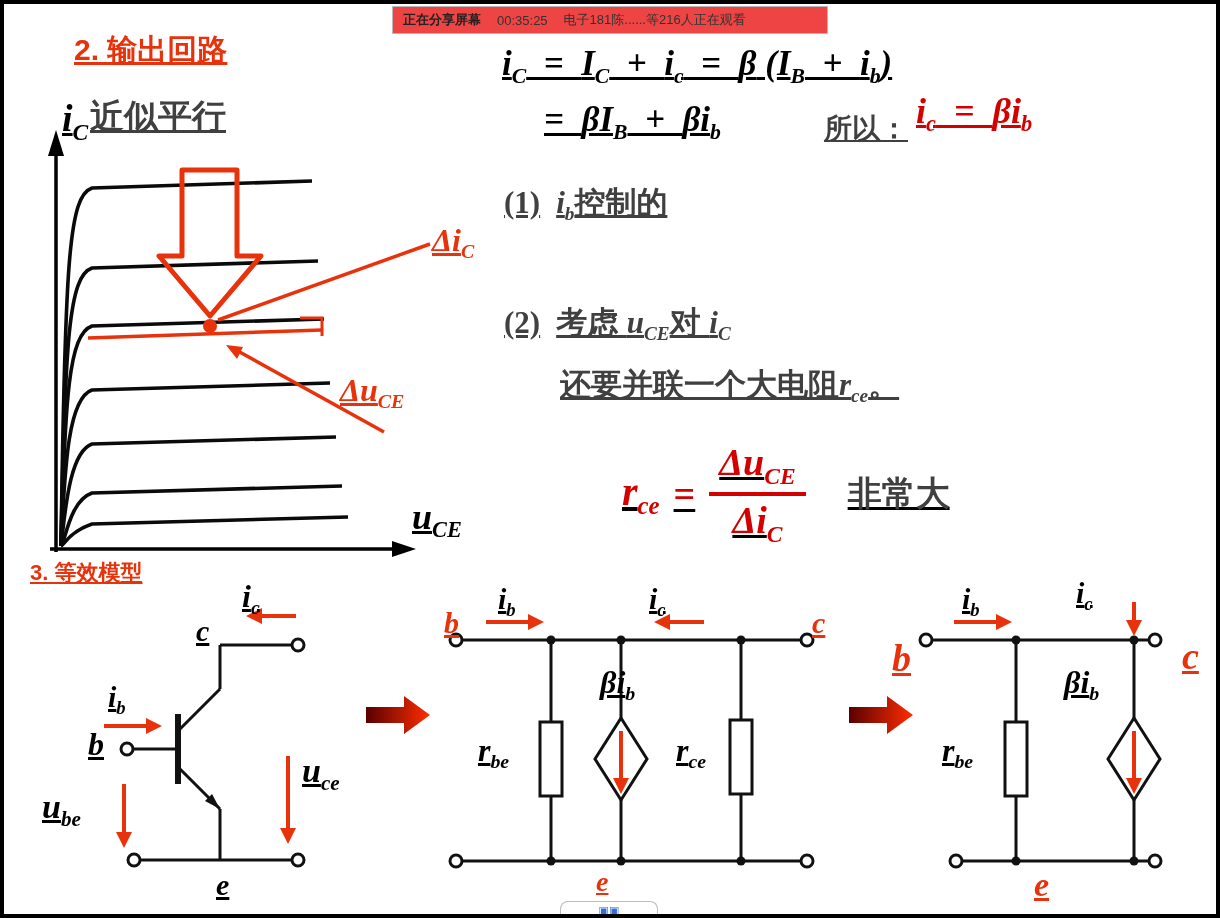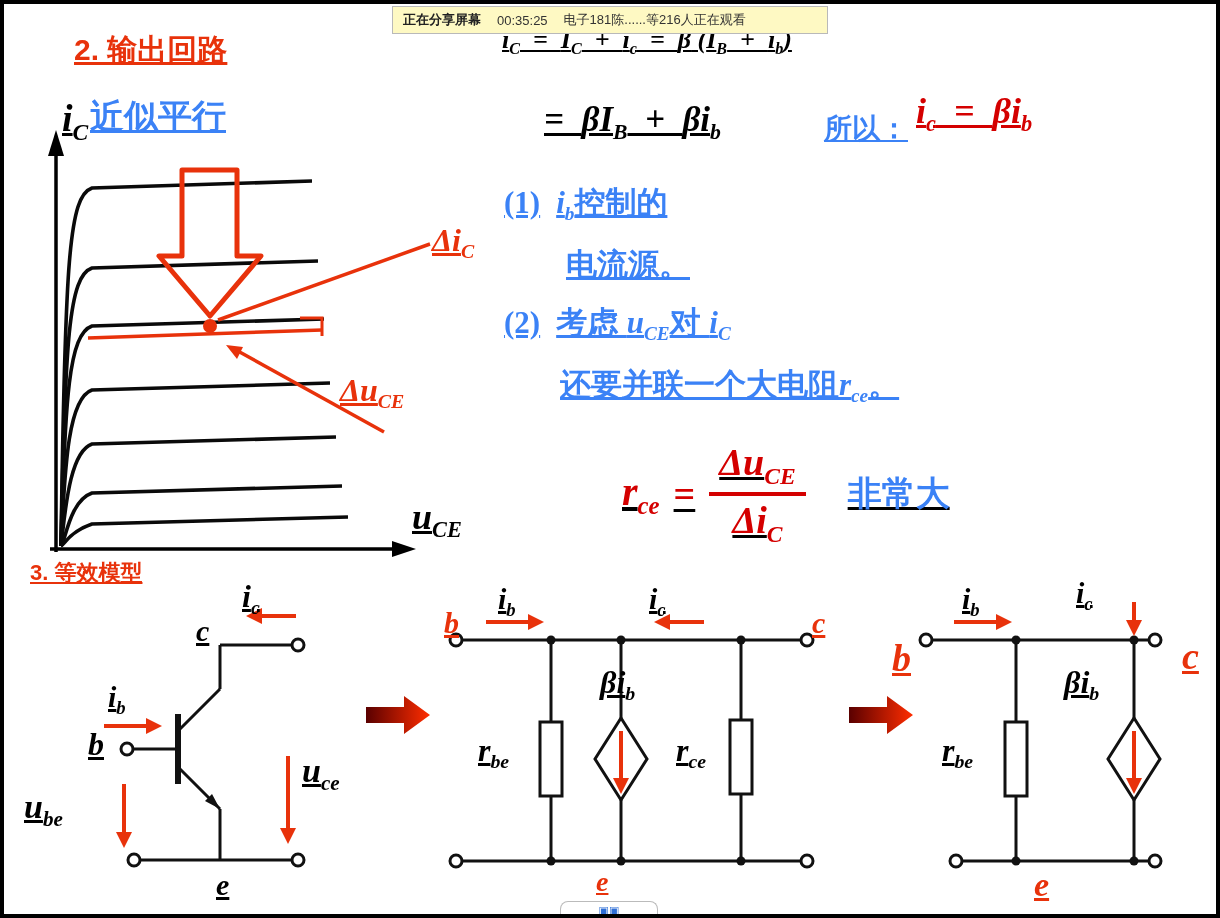--- a/index.html
+++ b/index.html
@@ -2,23 +2,23 @@
 <html><head>
 <meta charset="utf-8">
 <style>
   html,body{margin:0;padding:0;background:#000;}
   .frame{position:relative;width:1212px;height:910px;border:4px solid #000;background:#fff;overflow:hidden;
          font-family:"Liberation Sans",sans-serif;}
   .abs{position:absolute;text-decoration:underline;}
   .math{font-family:"Liberation Serif",serif;font-style:italic;font-weight:bold;white-space:pre;}
   .math sub{font-size:0.62em;font-style:italic;}
   .cjk{font-family:"Liberation Sans",sans-serif;font-weight:bold;white-space:pre;}
-  .red{color:#e8320b;} .crimson{color:#d40000;} .blue{color:#3b82f6;} .black{color:#000;}
+  .red{color:#e8320b;} .crimson{color:#d40000;} .blue{color:#404040;} .black{color:#000;}
   .row{display:flex;align-items:baseline;}
-  .sharebar{position:absolute;left:388px;top:2px;width:436px;height:28px;background:#fef9c3;
+  .sharebar{position:absolute;left:388px;top:2px;width:436px;height:28px;background:#ef4444;
             border:1px solid #b9b9b9;display:flex;align-items:center;gap:16px;padding:0 10px;
             box-sizing:border-box;font-size:13px;color:#333;}
   .sharebar .status{font-weight:bold;color:#222;}
   .bottomtab{position:absolute;left:556px;top:897px;width:96px;height:17px;background:#fff;
              border:1px solid #bbb;border-bottom:none;border-radius:8px 8px 0 0;display:flex;
              align-items:center;justify-content:center;font-size:11px;color:#2f6fd6;}
   svg{position:absolute;left:0;top:0;}
   .fracbox{display:flex;align-items:center;gap:14px;}
   .frac{display:flex;flex-direction:column;align-items:center;}
   .frac .num{border-bottom:4px solid #d40000;padding:0 10px 2px 10px;}
@@ -165,31 +165,30 @@
   </svg>
 
   <div class="abs red cjk" style="left:70px;top:26px;font-size:30px;">2. 输出回路</div>
   <div class="abs blue cjk" style="left:86px;top:90px;font-size:34px;">近似平行</div>
 
   <div class="abs math black" style="left:58px;top:92px;font-size:38px;"><span>i</span><sub>C</sub></div>
   <div class="abs math black" style="left:408px;top:492px;font-size:36px;"><span>u</span><sub>CE</sub></div>
   <div class="abs math red" style="left:428px;top:218px;font-size:32px;"><span>Δi</span><sub>C</sub></div>
   <div class="abs math red" style="left:336px;top:368px;font-size:32px;"><span>Δu</span><sub>CE</sub></div>
 
-  <div class="abs math black" style="left:498px;top:21px;font-size:26px;"><span>i</span><sub>C</sub><span>  =  </span><span>I</span><sub>C</sub><span>  +  </span><span>i</span><sub>c</sub><span>  =  </span><span>β</span><span> (</span><span>I</span><sub>B</sub><span>  +  </span><span>i</span><sub>b</sub><span>)</span></div>
+  <div class="abs math black" style="left:498px;top:40px;font-size:35px;"><span>i</span><sub>C</sub><span>  =  </span><span>I</span><sub>C</sub><span>  +  </span><span>i</span><sub>c</sub><span>  =  </span><span>β</span><span> (</span><span>I</span><sub>B</sub><span>  +  </span><span>i</span><sub>b</sub><span>)</span></div>
   <div class="abs math black" style="left:540px;top:96px;font-size:35px;"><span>=  </span><span>βI</span><sub>B</sub><span>  +  </span><span>βi</span><sub>b</sub></div>
   <div class="abs blue cjk" style="left:800px;top:106px;font-size:28px;margin-left:20px;">所以：</div>
   <div class="abs math crimson" style="left:912px;top:86px;font-size:36px;"><span>i</span><sub>c</sub><span>  =  </span><span>βi</span><sub>b</sub></div>
 
   <div class="abs row blue" style="left:500px;top:178px;font-size:31px;">
     <span class="math" style="margin-right:16px;font-style:normal;">(1)</span>
     <span class="math"><span>i</span><sub>b</sub></span>
     <span class="cjk">控制的</span>
   </div>
-  <div class="abs blue cjk" style="left:562px;top:240px;font-size:31px;">电流源。</div>
 
   <div class="abs row blue" style="left:500px;top:298px;font-size:31px;">
     <span class="math" style="margin-right:16px;font-style:normal;">(2)</span>
     <span class="cjk">考虑 </span>
     <span class="math"><span>u</span><sub>CE</sub></span>
     <span class="cjk">对 </span>
     <span class="math"><span>i</span><sub>C</sub></span>
   </div>
   <div class="abs row blue" style="left:556px;top:360px;font-size:31px;text-align:right;">
     <span class="cjk">还要并联一个大电阻</span>
@@ -206,21 +205,21 @@
     </span>
     <span class="cjk blue" style="font-size:34px;margin-left:28px;">非常大</span>
   </div>
 
   <div class="abs red cjk" style="left:26px;top:554px;font-size:22px;">3. 等效模型</div>
 
   <div class="abs math black" style="left:238px;top:574px;font-size:32px;"><span>i</span><sub>c</sub></div>
   <div class="abs math black" style="left:192px;top:610px;font-size:30px;">c</div>
   <div class="abs math black" style="left:104px;top:676px;font-size:30px;"><span>i</span><sub>b</sub></div>
   <div class="abs math black" style="left:84px;top:722px;font-size:32px;">b</div>
-  <div class="abs math black" style="left:20px;top:784px;font-size:34px;"><span>u</span><sub>be</sub></div>
+  <div class="abs math black" style="left:38px;top:784px;font-size:34px;"><span>u</span><sub>be</sub></div>
   <div class="abs math black" style="left:298px;top:748px;font-size:34px;"><span>u</span><sub>ce</sub></div>
   <div class="abs math black" style="left:212px;top:864px;font-size:30px;">e</div>
 
   <div class="abs math red" style="left:440px;top:602px;font-size:30px;">b</div>
   <div class="abs math black" style="left:494px;top:578px;font-size:30px;"><span>i</span><sub>b</sub></div>
   <div class="abs math black" style="left:645px;top:578px;font-size:30px;"><span>i</span><sub>c</sub></div>
   <div class="abs math red" style="left:808px;top:602px;font-size:30px;">c</div>
   <div class="abs math black" style="left:474px;top:728px;font-size:32px;"><span>r</span><sub>be</sub></div>
   <div class="abs math black" style="left:596px;top:660px;font-size:32px;"><span>βi</span><sub>b</sub></div>
   <div class="abs math black" style="left:672px;top:728px;font-size:32px;"><span>r</span><sub>ce</sub></div>

